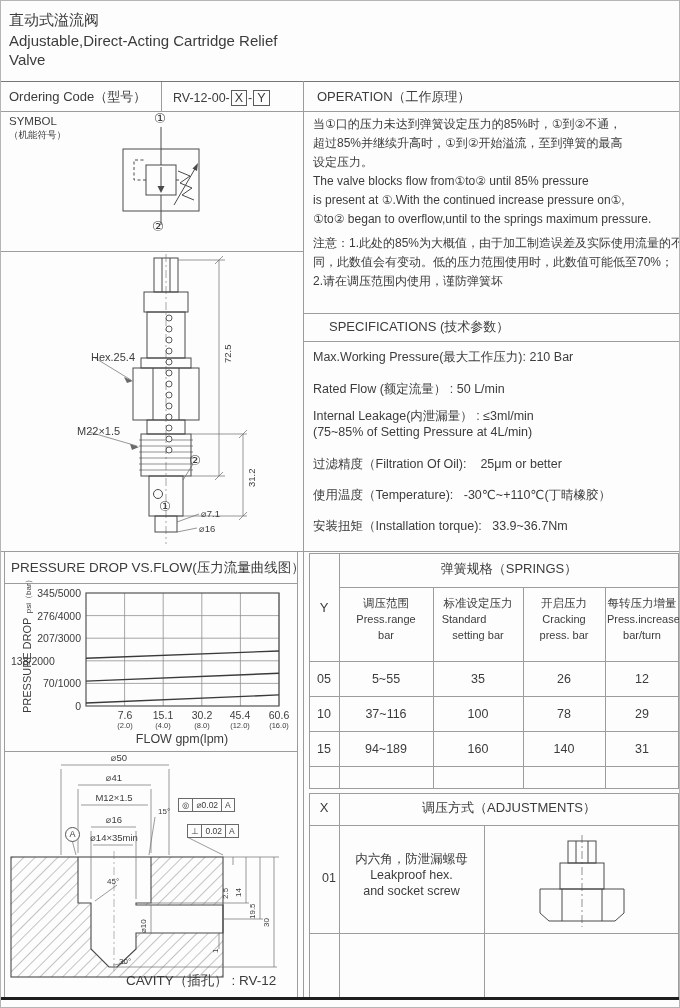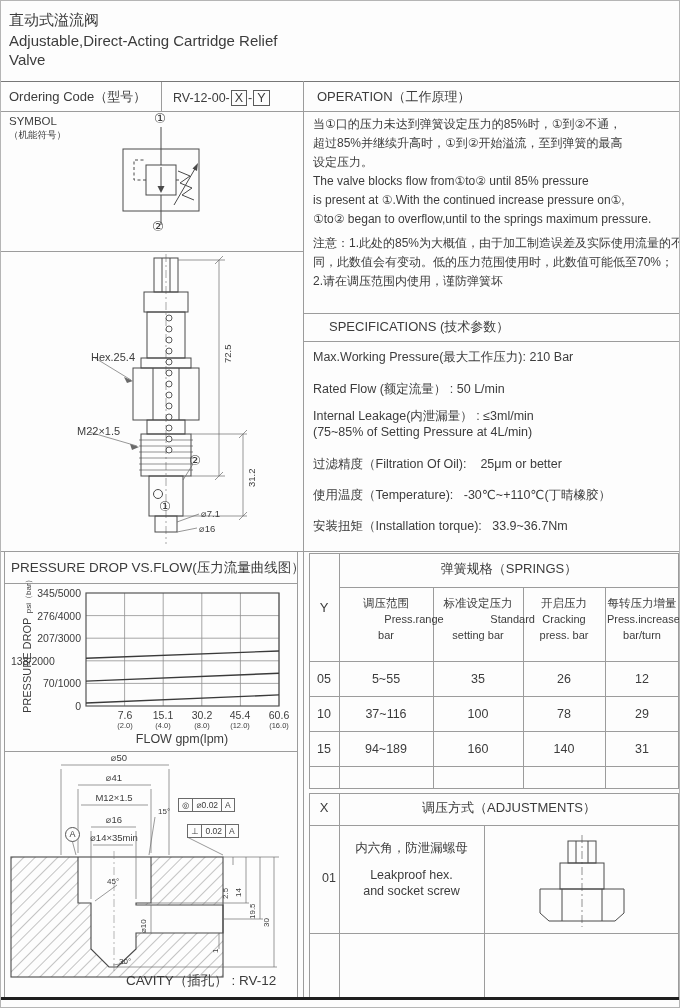--- a/index.html
+++ b/index.html
@@ -205,24 +205,24 @@
     <div class="vl" style="left:296px;top:34px;height:202px;"></div>
     <div class="hl" style="left:30px;top:34px;width:340px;"></div>
     <div class="hl" style="left:0;top:108px;width:370px;"></div>
     <div class="hl" style="left:0;top:143px;width:370px;"></div>
     <div class="hl" style="left:0;top:178px;width:370px;"></div>
     <div class="hl" style="left:0;top:213px;width:370px;"></div>
     <div class="t f13a ctr" style="left:8px;top:48px;width:14px;">Y</div>
     <div class="t f13a ctr" style="left:30px;top:9px;width:340px;">弹簧规格（SPRINGS）</div>
 
     <div class="t f11 ctr" style="left:32px;top:44px;width:90px;">调压范围</div>
-    <div class="t f11a ctr" style="left:32px;top:60px;width:90px;padding-left:28px;">Press.range</div>
+    <div class="t f11a ctr" style="left:32px;top:60px;width:90px;">Press.range</div>
     <div class="t f11a ctr" style="left:32px;top:76px;width:90px;">bar</div>
     <div class="t f11 ctr" style="left:126px;top:44px;width:86px;">标准设定压力</div>
-    <div class="t f11a ctr" style="left:140px;top:60px;width:86px;text-align:right;">Standard</div>
+    <div class="t f11a ctr" style="left:112px;top:60px;width:86px;">Standard</div>
     <div class="t f11a ctr" style="left:126px;top:76px;width:86px;">setting bar</div>
     <div class="t f11 ctr" style="left:216px;top:44px;width:78px;">开启压力</div>
     <div class="t f11a ctr" style="left:216px;top:60px;width:78px;">Cracking</div>
     <div class="t f11a ctr" style="left:216px;top:76px;width:78px;">press. bar</div>
     <div class="t f11 ctr" style="left:298px;top:44px;width:70px;">每转压力增量</div>
     <div class="t f11a ctr" style="left:298px;top:60px;width:70px;">Press.increase</div>
     <div class="t f11a ctr" style="left:298px;top:76px;width:70px;">bar/turn</div>
 
     <div class="t f12 ctr" style="left:3px;top:119px;width:24px;">05</div>
     <div class="t f12 ctr" style="left:32px;top:119px;width:90px;">5~55</div>
@@ -247,21 +247,21 @@
     <div class="vl" style="left:0;top:0;height:204px;"></div>
     <div class="vl" style="left:369px;top:0;height:204px;"></div>
     <div class="hl" style="left:0;top:0;width:370px;"></div>
     <div class="vl" style="left:30px;top:0;height:204px;"></div>
     <div class="hl" style="left:0;top:32px;width:370px;"></div>
     <div class="vl" style="left:175px;top:32px;height:172px;"></div>
     <div class="hl" style="left:0;top:140px;width:370px;"></div>
     <div class="t f13a ctr" style="left:8px;top:8px;width:14px;">X</div>
     <div class="t f13a ctr" style="left:30px;top:8px;width:340px;">调压方式（ADJUSTMENTS）</div>
     <div class="t f12 ctr" style="left:3px;top:78px;width:24px;text-align:right;">01</div>
-    <div class="t f12 ctr" style="left:32px;top:48px;width:141px;">内六角，防泄漏螺母</div>
+    <div class="t f12 ctr" style="left:32px;top:60px;width:141px;font-family:Liberation Mono, monospace;">内六角，防泄漏螺母</div>
     <div class="t f12 ctr" style="left:32px;top:75px;width:141px;">Leakproof hex.</div>
     <div class="t f12 ctr" style="left:32px;top:91px;width:141px;">and socket screw</div>
     <svg style="left:218px;top:42px;" width="110" height="92" viewBox="0 0 110 92">
       <g stroke="#4a4a4a" stroke-width="1" fill="none">
         <line x1="55" y1="0" x2="55" y2="92" stroke-dasharray="8,3,2,3" stroke-width="0.6"></line>
         <rect x="41" y="6" width="28" height="22"></rect>
         <line x1="49" y1="6" x2="49" y2="28"></line>
           <line x1="61" y1="6" x2="61" y2="28"></line>
         <rect x="33" y="28" width="44" height="26"></rect>
         <polygon points="13,54 97,54 97,78 88,86 22,86 13,78"></polygon>

